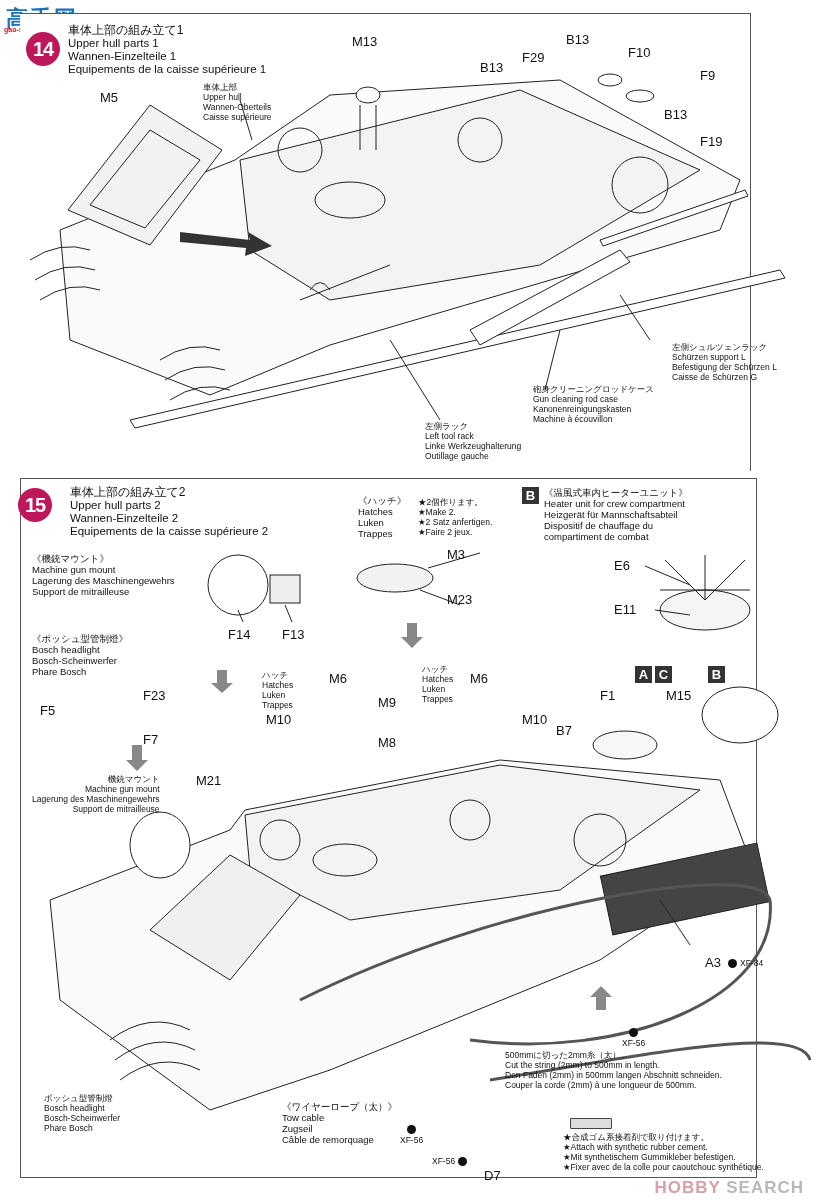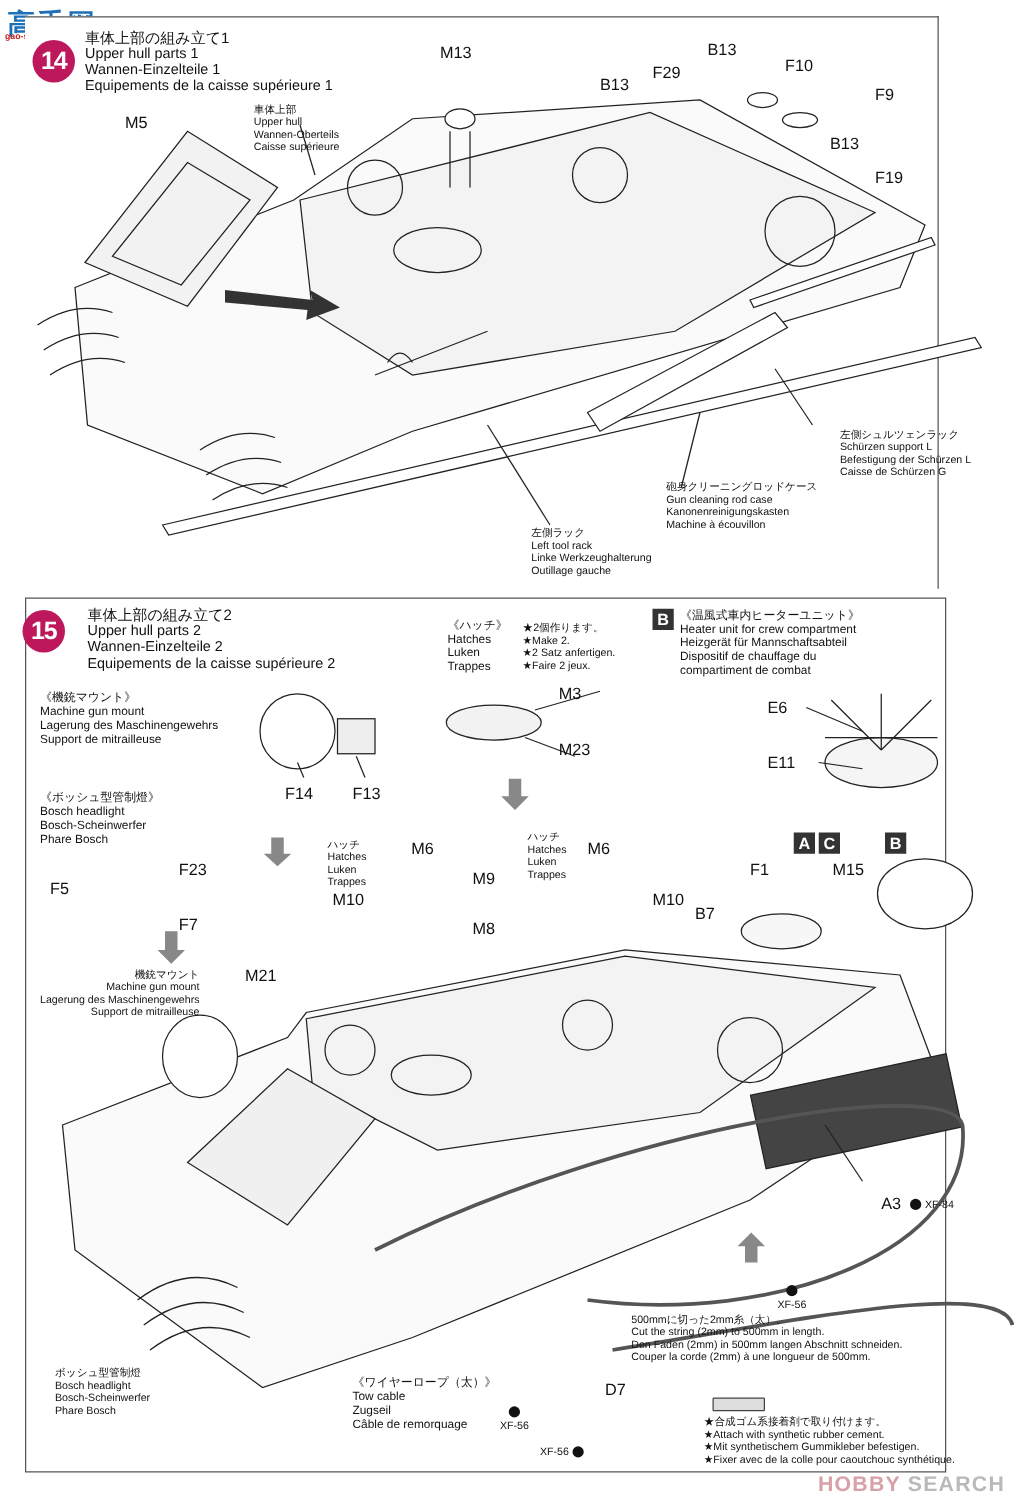--- a/index.html
+++ b/index.html
@@ -274,21 +274,21 @@
 <div class="lbl" style="left:470px;top:671px;">M6</div>
 <div class="lbl" style="left:378px;top:695px;">M9</div>
 <div class="lbl" style="left:378px;top:735px;">M8</div>
 <div class="lbl" style="left:266px;top:712px;">M10</div>
 <div class="lbl" style="left:522px;top:712px;">M10</div>
 <div class="lbl" style="left:196px;top:773px;">M21</div>
 <div class="lbl" style="left:556px;top:723px;">B7</div>
 <div class="lbl" style="left:600px;top:688px;">F1</div>
 <div class="lbl" style="left:634px;top:688px;margin-left:32px;">M15</div>
 <div class="lbl" style="left:705px;top:955px;">A3</div>
-<div class="lbl" style="left:484px;top:1104px;">D7</div>
+<div class="lbl" style="left:484px;top:1168px;">D7</div>
 
 <div class="paint" style="left:728px;top:958px;">
     <span class="dot"></span>
     <span>XF-84</span>
   </div>
 <div class="paint" style="left:622px;top:1028px;flex-direction:column;gap:1px;">
     <span class="dot"></span>
     <span>XF-56</span>
   </div>
 <div class="paint" style="left:400px;top:1125px;flex-direction:column;gap:1px;">

